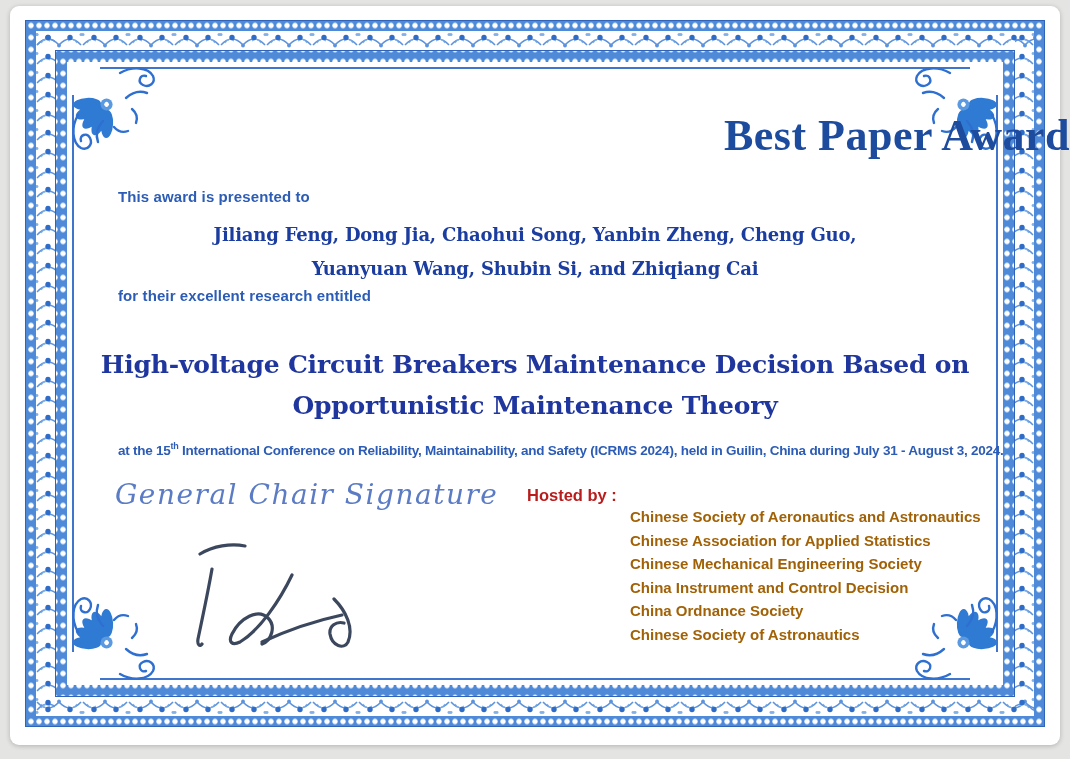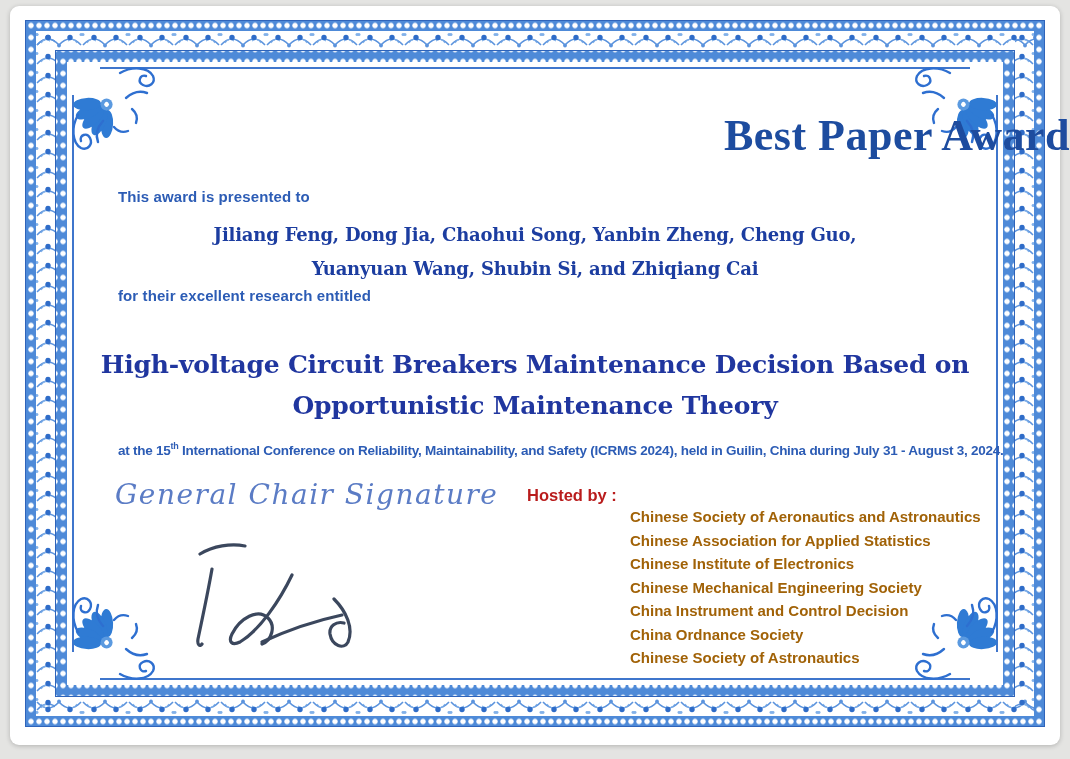--- a/index.html
+++ b/index.html
@@ -198,21 +198,20 @@
     </div>
 
     <div class="conference"><span>at the 15</span><sup>th</sup><span> International Conference on Reliability, Maintainability, and Safety (ICRMS 2024), held in Guilin, China during July 31 - August 3, 2024.</span></div>
 
     <div class="script-sig">General Chair Signature</div>
 
     <div class="hosted-label">Hosted by :</div>
     <div class="hosted-list">
       <div>Chinese Society of Aeronautics and Astronautics</div>
       <div>Chinese Association for Applied Statistics</div>
-      <div>Chinese Institute of Electronics</div>
       <div>Chinese Mechanical Engineering Society</div>
       <div>China Instrument and Control Decision</div>
       <div>China Ordnance Society</div>
       <div>Chinese Society of Astronautics</div>
     </div>
 
     <svg class="sig-svg" width="215" height="125" viewBox="0 0 215 125">
       <g fill="none" stroke="#2b3850" stroke-width="3.2" stroke-linecap="round" stroke-linejoin="round" opacity="0.92">
         <path d="M17,20 C30,12 48,9 62,12"></path>
         <path d="M29,35 C25,58 19,86 15,105 C14,111 17,113 19,110"></path>

